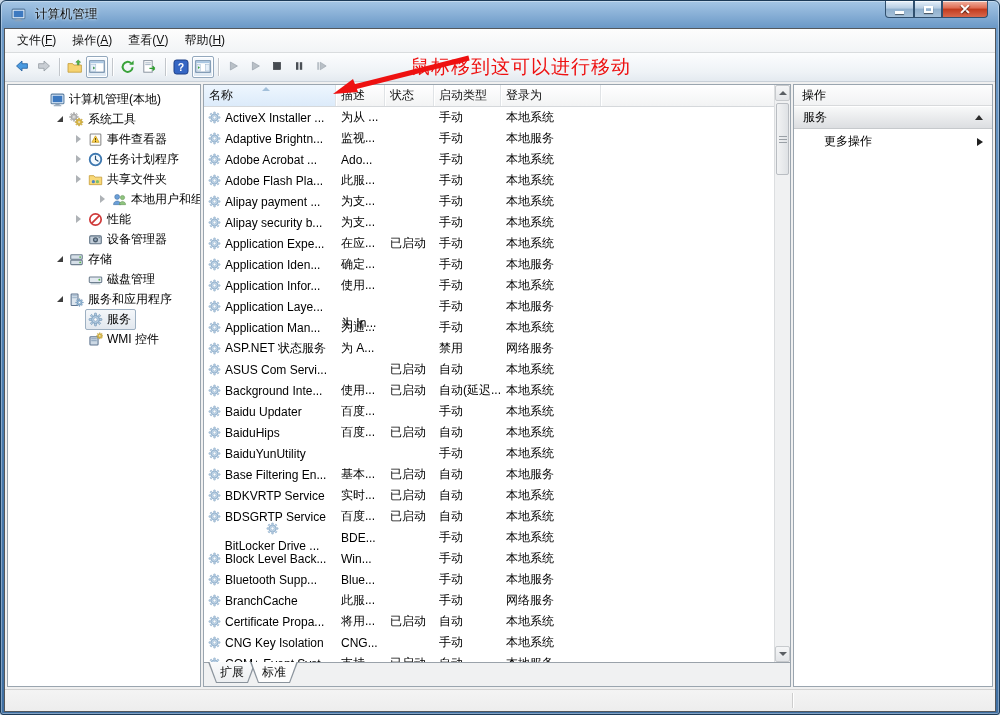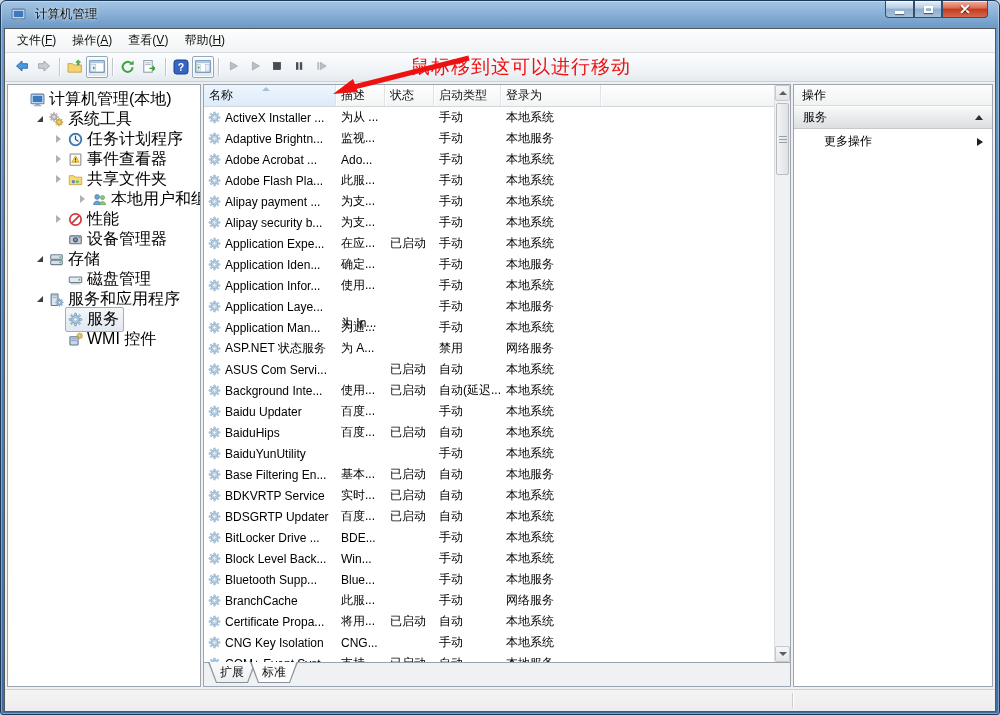--- a/index.html
+++ b/index.html
@@ -30,21 +30,21 @@
   .menu-item{padding:3px 8px;color:#111;cursor:default;}
   .menu-item u{text-decoration:underline;}
   .toolbar{height:29px;background:linear-gradient(180deg,#fcfdfe,#eef2f6 70%,#e4eaf0);border-bottom:1px solid #c8d0d8;display:flex;align-items:center;padding-left:6px;}
   .tb-btn{width:22px;height:22px;display:flex;align-items:center;justify-content:center;border:1px solid transparent;border-radius:2px;}
   .tb-btn.framed{border-color:#93a8bd;background:linear-gradient(180deg,#f7fafd,#dde8f2);box-shadow:inset 0 0 0 1px #fff;}
   .tb-sep{width:1px;height:18px;background:#c2c6cb;box-shadow:1px 0 0 #fff;margin:0 4px;}
   
   .main{flex:1;display:flex;padding:2px;gap:2px;min-height:0;}
   .panel{background:#fff;border:1px solid #9aa5af;}
   .tree-panel{width:194px;overflow:hidden;padding-top:4px;}
-  .tree-row{height:20px;display:flex;align-items:center;font-size:16px;white-space:nowrap;}
+  .tree-row{height:20px;display:flex;align-items:center;font-size:12px;white-space:nowrap;margin-left:20px;}
   .exp{width:13px;display:inline-flex;justify-content:center;flex:none;}
   .exp-expanded{width:0;height:0;border-left:6px solid transparent;border-bottom:6px solid #3f3f3f;}
   .exp-collapsed{width:0;height:0;border-top:4px solid transparent;border-bottom:4px solid transparent;border-left:5px solid #aeb2b6;}
   .tree-node{display:inline-flex;align-items:center;gap:4px;padding:1px 4px 1px 2px;border:1px solid transparent;border-radius:2px;}
   .tree-node.selected{background:linear-gradient(180deg,#f4f7fa,#e2e8ef);border-color:#9db0c2;}
   .ticon{width:15px;height:15px;display:inline-flex;flex:none;}
   
   .list-panel{flex:1;position:relative;display:flex;flex-direction:column;min-width:0;}
   .list-header{height:22px;display:flex;width:calc(100% - 16px);background:linear-gradient(180deg,#ffffff,#f2f3f4);border-bottom:1px solid #d5d8db;font-size:12px;}
   .hcell{position:relative;display:flex;align-items:center;padding-left:5px;border-right:1px solid #e0e3e6;box-shadow:1px 0 0 #fff;color:#111;}
@@ -282,41 +282,41 @@
               <span>系统工具</span>
             </span>
           </div>
           <div class="tree-row" style="padding-left: 44px;">
             <span class="exp">
               <span class="exp-collapsed"></span>
             </span>
             <span class="tree-node">
               <span class="ticon">
                 <svg viewBox="0 0 14 14" width="15" height="15">
-                  <circle cx="7" cy="7" r="5.4" fill="#f4faff" stroke="#3e78b0" stroke-width="1.7"></circle>
-                  <path d="M7 3.8V7l2.3 1.5" stroke="#234f78" stroke-width="1.1" fill="none" stroke-linecap="round"></path>
-                </svg>
-              </span>
-              <span>任务计划程序</span>
-            </span>
-          </div>
-          <div class="tree-row" style="padding-left: 44px;">
-            <span class="exp">
-              <span class="exp-collapsed"></span>
-            </span>
-            <span class="tree-node">
-              <span class="ticon">
-                <svg viewBox="0 0 14 14" width="15" height="15">
                   <rect x="2" y="1.8" width="10" height="10.6" rx="0.8" fill="#fdfdfd" stroke="#8a8a8a"></rect>
                   <path d="M7 3.6l3.4 6H3.6z" fill="#ffd24d" stroke="#c79a1e" stroke-width="0.7"></path>
                   <rect x="6.55" y="5.6" width="0.95" height="2.3" fill="#5a4a00"></rect>
                   <rect x="6.55" y="8.4" width="0.95" height="1" fill="#5a4a00"></rect>
                 </svg>
               </span>
               <span>事件查看器</span>
+            </span>
+          </div>
+          <div class="tree-row" style="padding-left: 44px;">
+            <span class="exp">
+              <span class="exp-collapsed"></span>
+            </span>
+            <span class="tree-node">
+              <span class="ticon">
+                <svg viewBox="0 0 14 14" width="15" height="15">
+                  <circle cx="7" cy="7" r="5.4" fill="#f4faff" stroke="#3e78b0" stroke-width="1.7"></circle>
+                  <path d="M7 3.8V7l2.3 1.5" stroke="#234f78" stroke-width="1.1" fill="none" stroke-linecap="round"></path>
+                </svg>
+              </span>
+              <span>任务计划程序</span>
             </span>
           </div>
           <div class="tree-row" style="padding-left: 44px;">
             <span class="exp">
               <span class="exp-collapsed"></span>
             </span>
             <span class="tree-node">
               <span class="ticon">
                 <svg viewBox="0 0 14 14" width="15" height="15">
                   <path d="M1.2 3.4h4.2l1.1 1.4h6.3v7H1.2z" fill="#f9d978" stroke="#c9a13e" stroke-width="0.8"></path>
@@ -894,29 +894,29 @@
                     <g fill="#c3d6e8" stroke="#7fa3c2" stroke-width="0.6">
                       <rect x="6.1" y="1" width="1.8" height="12" rx="0.5" transform="rotate(0 7 7)"></rect>
                       <rect x="6.1" y="1" width="1.8" height="12" rx="0.5" transform="rotate(45 7 7)"></rect>
                       <rect x="6.1" y="1" width="1.8" height="12" rx="0.5" transform="rotate(90 7 7)"></rect>
                       <rect x="6.1" y="1" width="1.8" height="12" rx="0.5" transform="rotate(135 7 7)"></rect>
                       <circle cx="7" cy="7" r="3.6"></circle>
                       <circle cx="7" cy="7" r="1.6" fill="#fff" stroke="#7fa3c2" stroke-width="0.5"></circle>
                     </g>
                   </svg>
                 </span>
-                <span>BDSGRTP Updater</span>
+                <span>BDSGRTP Service</span>
               </div>
               <div class="cell" style="width: 49px;">百度...</div>
               <div class="cell" style="width: 49px;">已启动</div>
               <div class="cell" style="width: 67px;">自动</div>
               <div class="cell" style="width: 100px;">本地系统</div>
             </div>
             <div class="lrow">
-              <div class="cell name" style="width: 132px;">
+              <div class="cell name" style="width: 132px; flex-direction: column;">
                 <span class="gear13">
                   <svg viewBox="0 0 14 14" width="13" height="13">
                     <g fill="#c3d6e8" stroke="#7fa3c2" stroke-width="0.6">
                       <rect x="6.1" y="1" width="1.8" height="12" rx="0.5" transform="rotate(0 7 7)"></rect>
                       <rect x="6.1" y="1" width="1.8" height="12" rx="0.5" transform="rotate(45 7 7)"></rect>
                       <rect x="6.1" y="1" width="1.8" height="12" rx="0.5" transform="rotate(90 7 7)"></rect>
                       <rect x="6.1" y="1" width="1.8" height="12" rx="0.5" transform="rotate(135 7 7)"></rect>
                       <circle cx="7" cy="7" r="3.6"></circle>
                       <circle cx="7" cy="7" r="1.6" fill="#fff" stroke="#7fa3c2" stroke-width="0.5"></circle>
                     </g>

